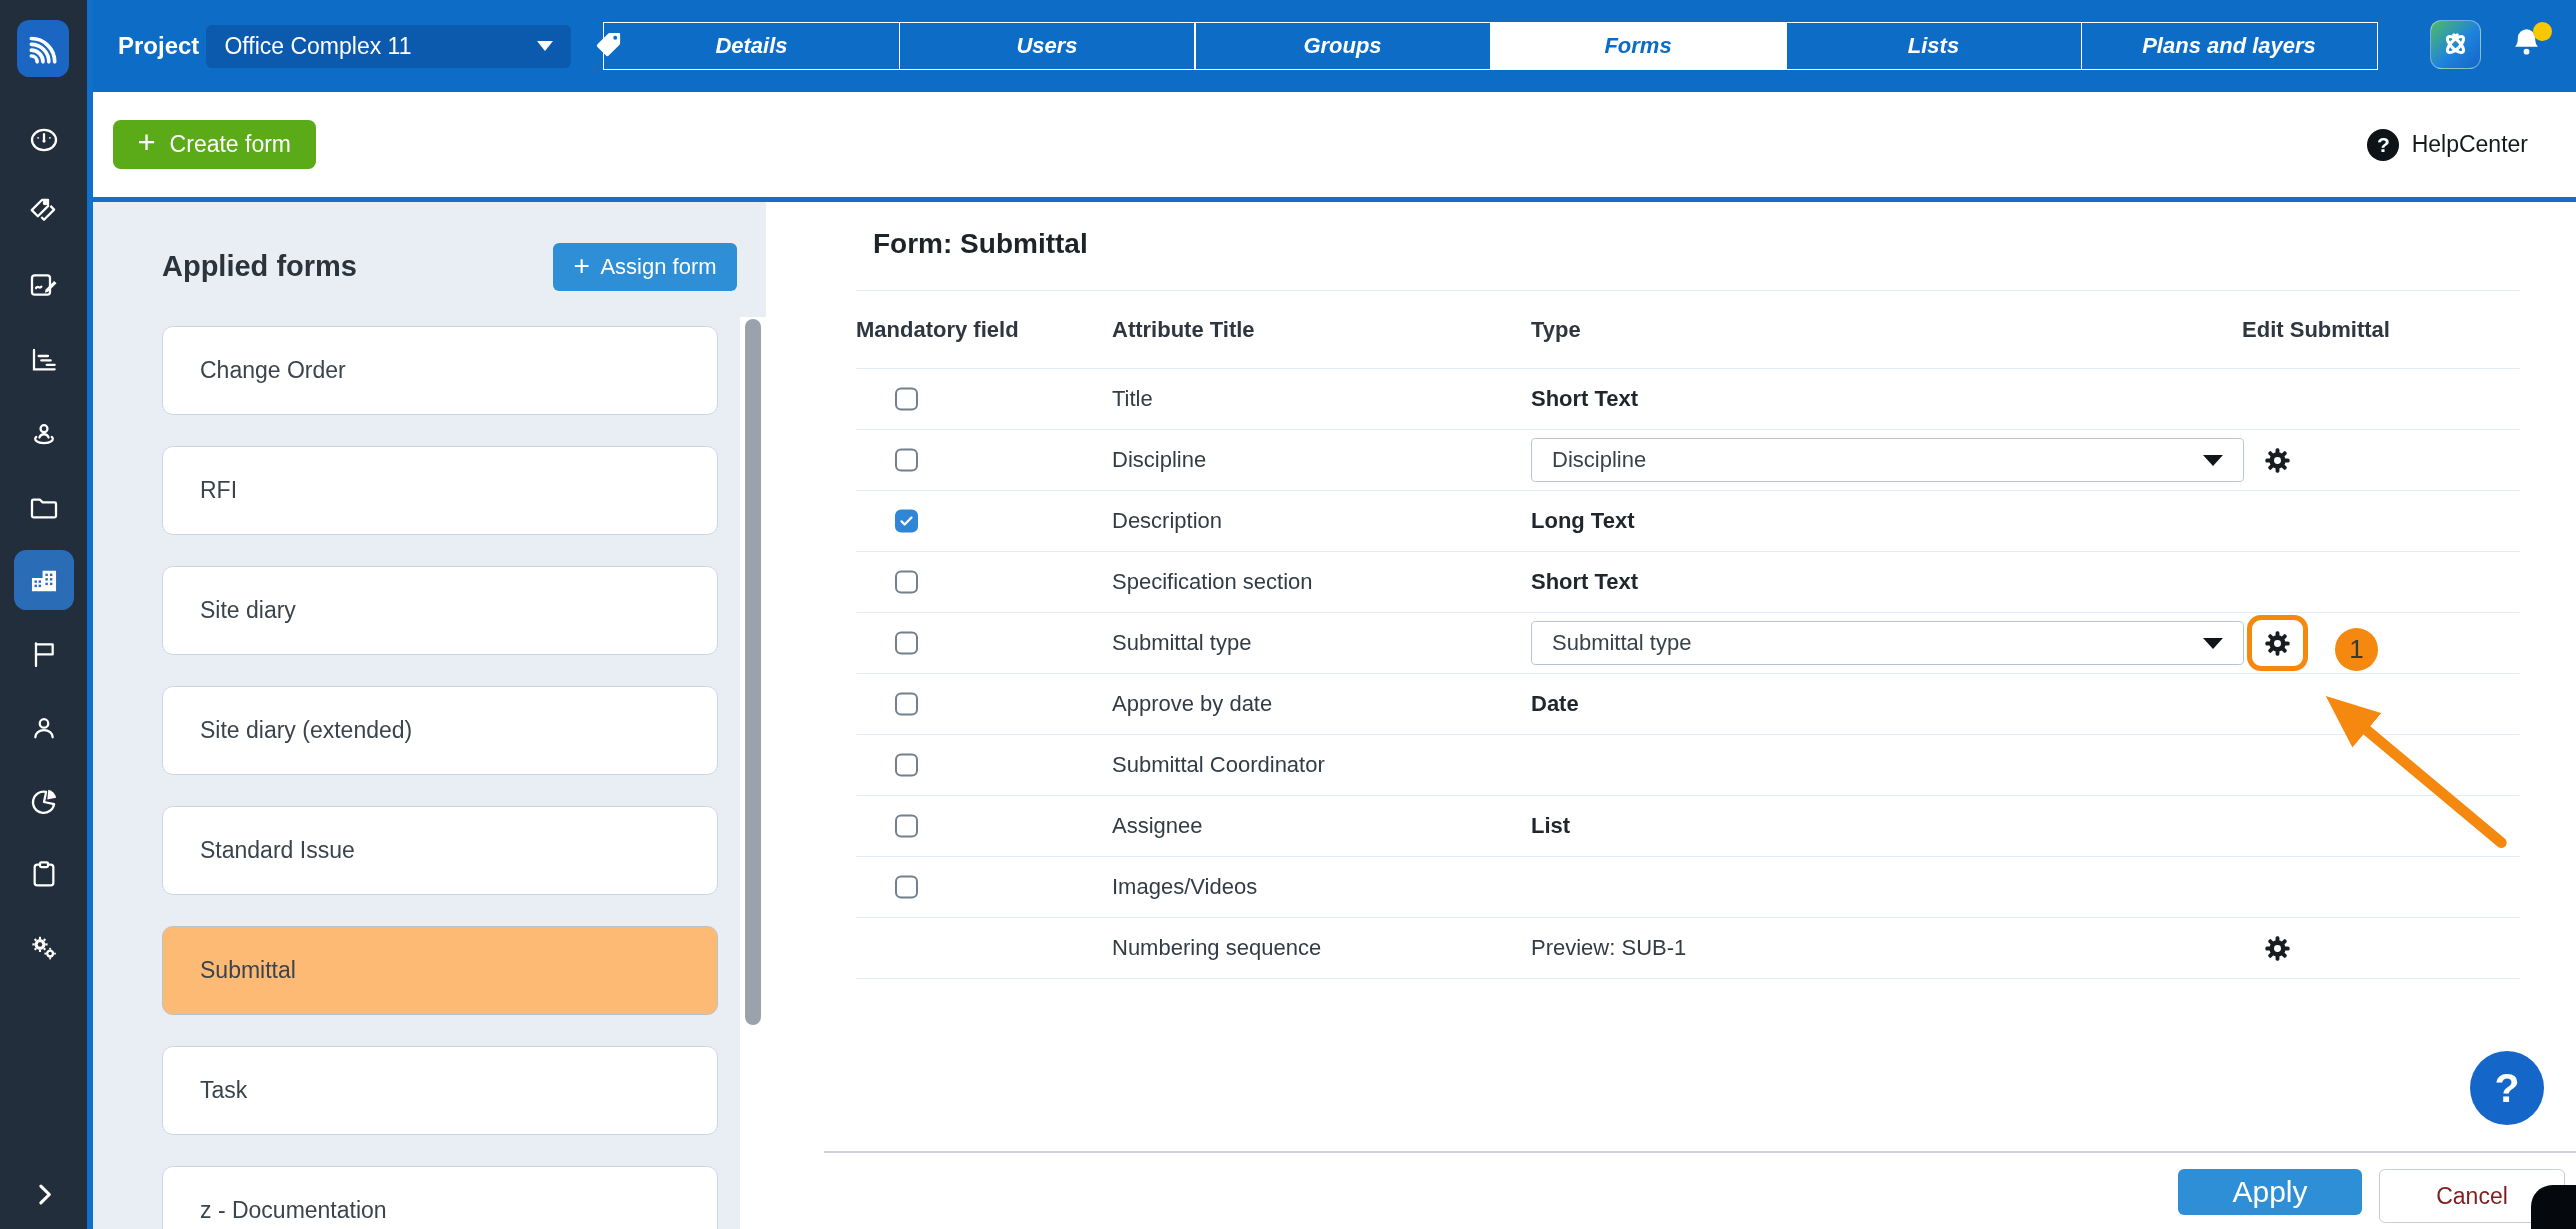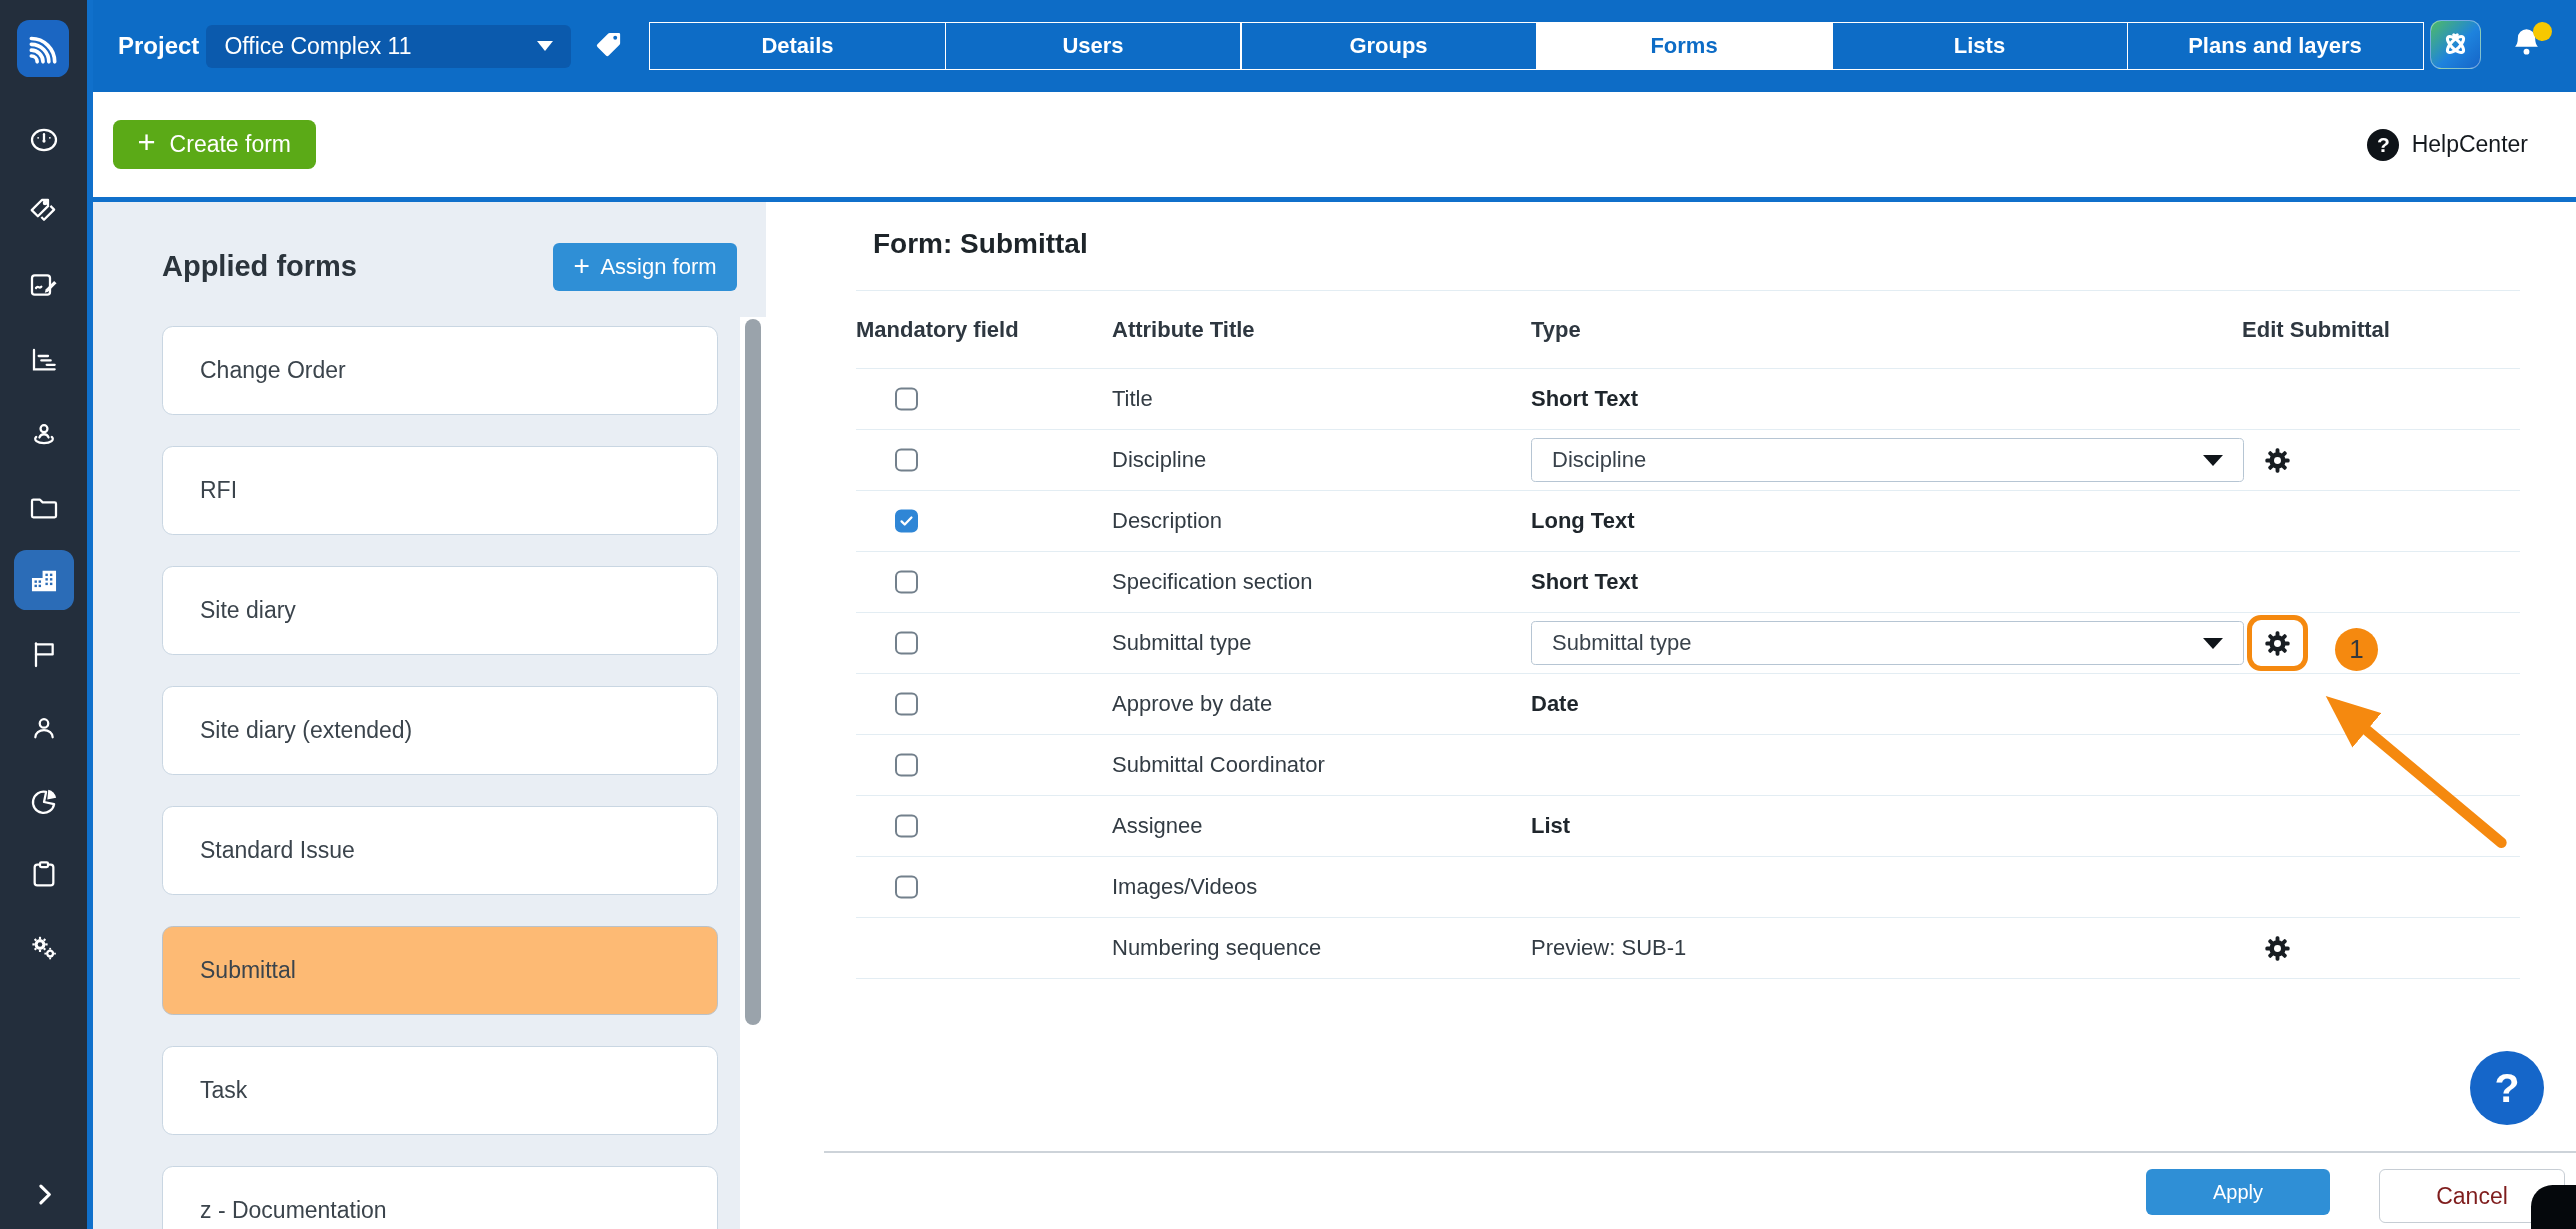--- a/index.html
+++ b/index.html
@@ -19,21 +19,21 @@
   
   .main { position:absolute; left:87px; top:0; width:2489px; height:1230px; border-left:6.1px solid #1070cb; }
 
   
   .topbar { position:relative; height:92px; background:#0d6cc6; }
   .project-label { position:absolute; left:25px; top:46px; transform:translateY(-50%); color:#fff; font-size:24px; font-weight:700; }
   .project-select { position:absolute; left:113px; top:24.5px; width:365px; height:43px; background:#0b5aad; border-radius:6.1px;
                     display:flex; align-items:center; padding:0 18.4px; color:#fff; font-size:23px; cursor:pointer; }
   .project-caret { margin-left:auto; width:0; height:0; border-left:8.4px solid transparent; border-right:8.4px solid transparent; border-top:10px solid #fff; }
   .tag-badge { position:absolute; left:500px; top:46px; transform:translateY(-50%); cursor:pointer; }
-  .tabs { position:absolute; left:556px; top:21.5px; height:48px; display:flex; }
+  .tabs { position:absolute; left:510px; top:21.5px; height:48px; display:flex;font-style:italic; }
   .tab { width:297px; border:1.5px solid #fff; margin-left:-1.5px; display:flex; align-items:center; justify-content:center;
          color:#fff; font-size:22px; font-weight:600; cursor:pointer; }
   .tab:first-child { margin-left:0; }
   .tab.active { background:#fff; color:#0d6cc6;text-align:right; }
   .appswitch { position:absolute; left:2337px; top:20px; width:51px; height:49px; border-radius:11.5px;
                background:linear-gradient(135deg,#4fbb66 0%,#1e83dd 55%,#1565c8 100%);
                border:1.5px solid rgba(255,255,255,.4); display:flex; align-items:center; justify-content:center; cursor:pointer; }
   .bell { position:absolute; left:2415px; top:23px; width:43px; height:44px; cursor:pointer; }
   .bell-dot { position:absolute; left:24.5px; top:-1.5px; width:19px; height:19px; border-radius:50%; background:#f7c800; }
 
@@ -92,22 +92,22 @@
 
   .annot-badge { position:absolute; left:1569px; top:426px; width:43px; height:43px; border-radius:50%; background:#f5890f;
                  display:flex; align-items:center; justify-content:center; font-size:26px; color:#33383d; z-index:6; }
   .annot-arrow { position:absolute; left:0; top:0; pointer-events:none; z-index:6; }
 
   .floating-help { position:absolute; left:1704px; top:849px; width:74px; height:74px; border-radius:50%; background:#1566c9;
                    color:#fff; font-size:41px; font-weight:700; display:flex; align-items:center; justify-content:center;
                    border:none; cursor:pointer; font-family:inherit; }
 
   .footer-line { position:absolute; left:58px; right:0; top:949px; height:1.5px; background:#cdd3d9; }
-  .btn-apply { position:absolute; left:1380px; top:967px; width:184px; height:46px; border:none; border-radius:6.1px;
-               background:#2f8fd6; color:#fff; font-size:20px; display:flex; align-items:center; justify-content:center;
+  .btn-apply { position:absolute; left:1412px; top:967px; width:184px; height:46px; border:none; border-radius:6.1px;
+               background:#2f8fd6; color:#fff; font-size:30px; display:flex; align-items:center; justify-content:center;
                cursor:pointer; font-family:inherit; }
   .btn-cancel { position:absolute; left:1613px; top:967px; width:186px; height:54px; border:1.5px solid #c6cdd4; border-radius:6.1px;
                 background:#fff; color:#7f1d1d; font-size:23px; display:flex; align-items:center; justify-content:center;
                 cursor:pointer; font-family:inherit; }
 
   .black-corner { position:absolute; right:-29px; bottom:-29px; width:74px; height:74px; background:#05080c; border-radius:21.5px; z-index:9; }
 </style>
 </head>
 <body>
 

